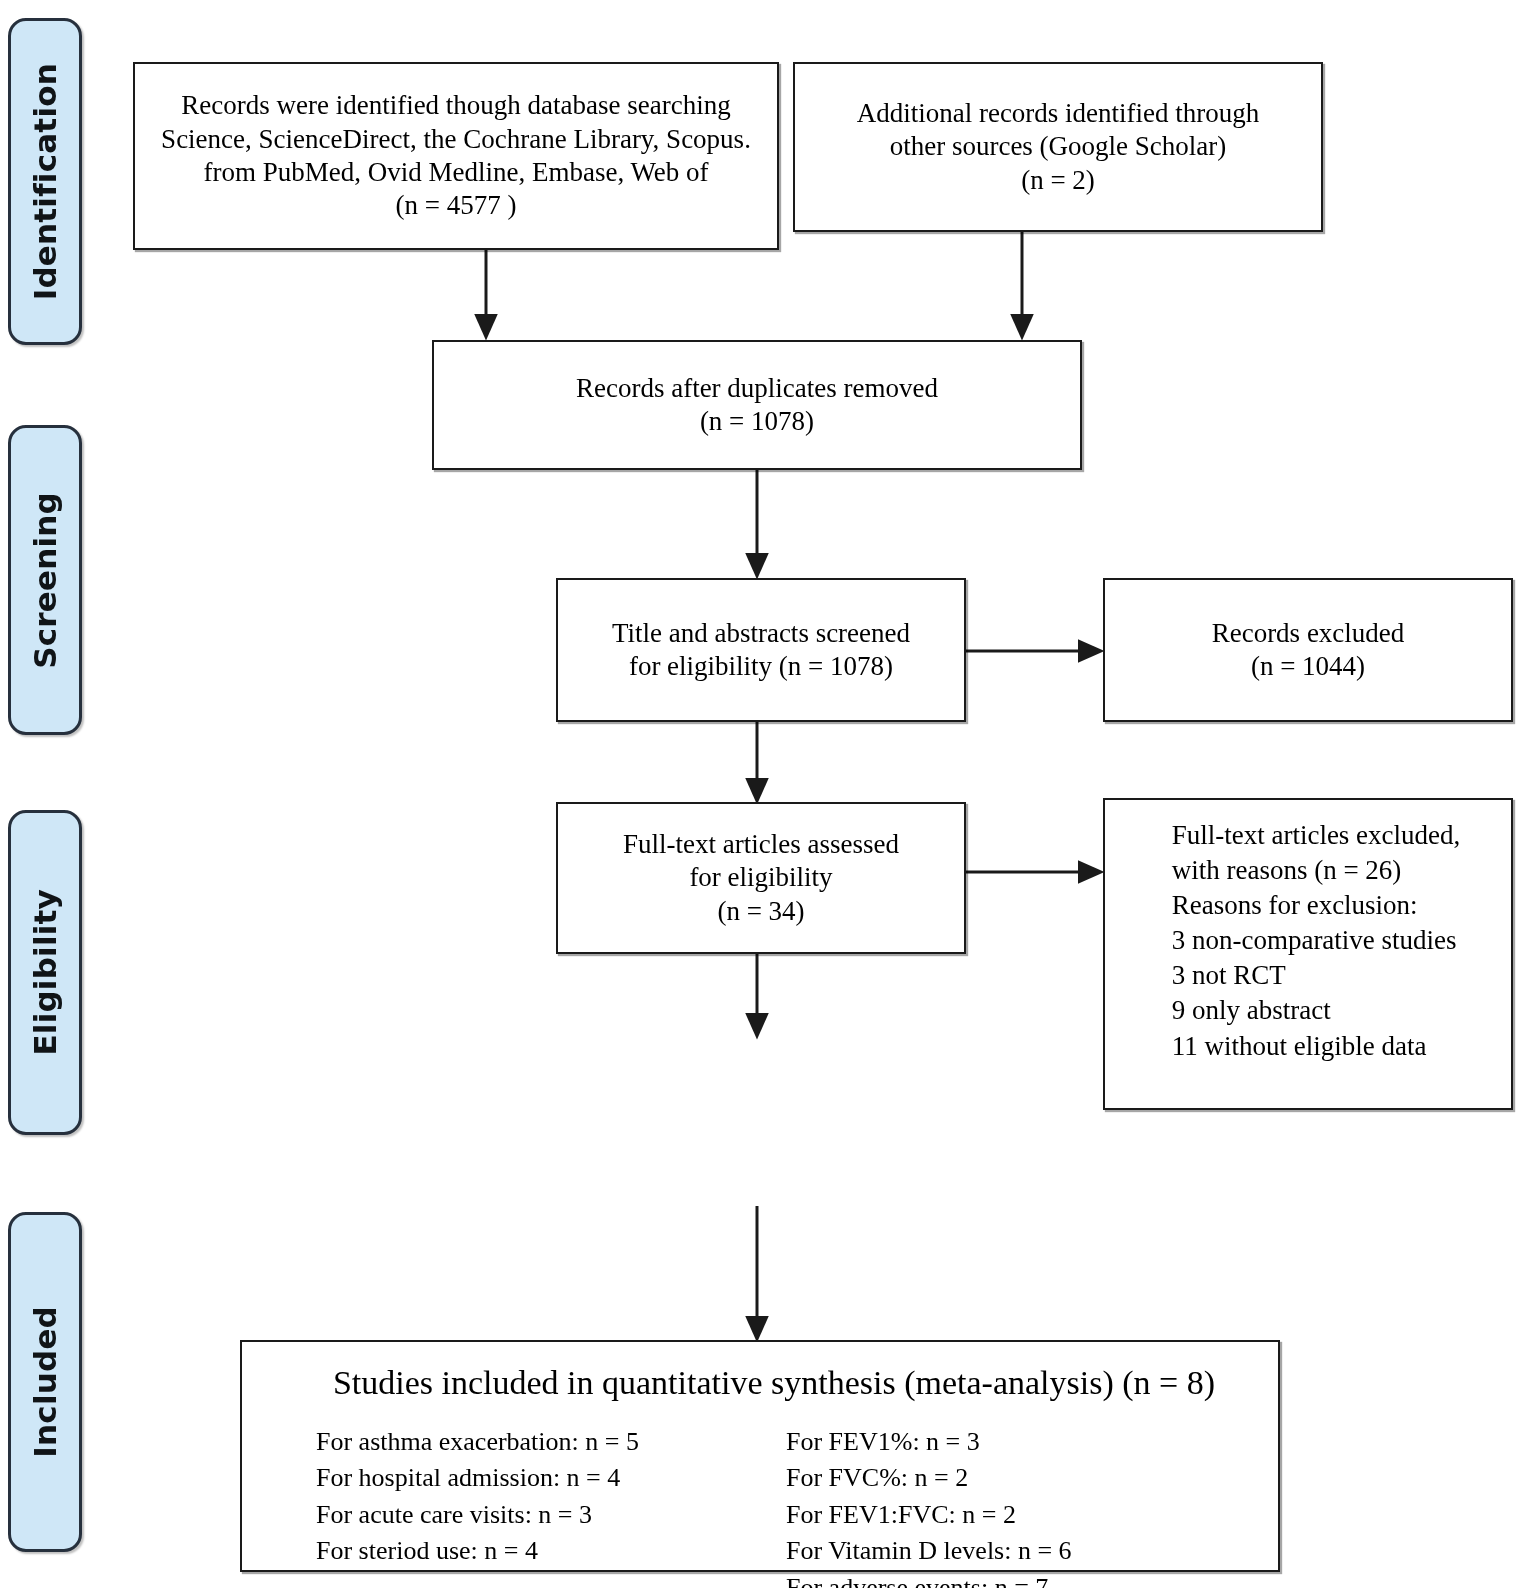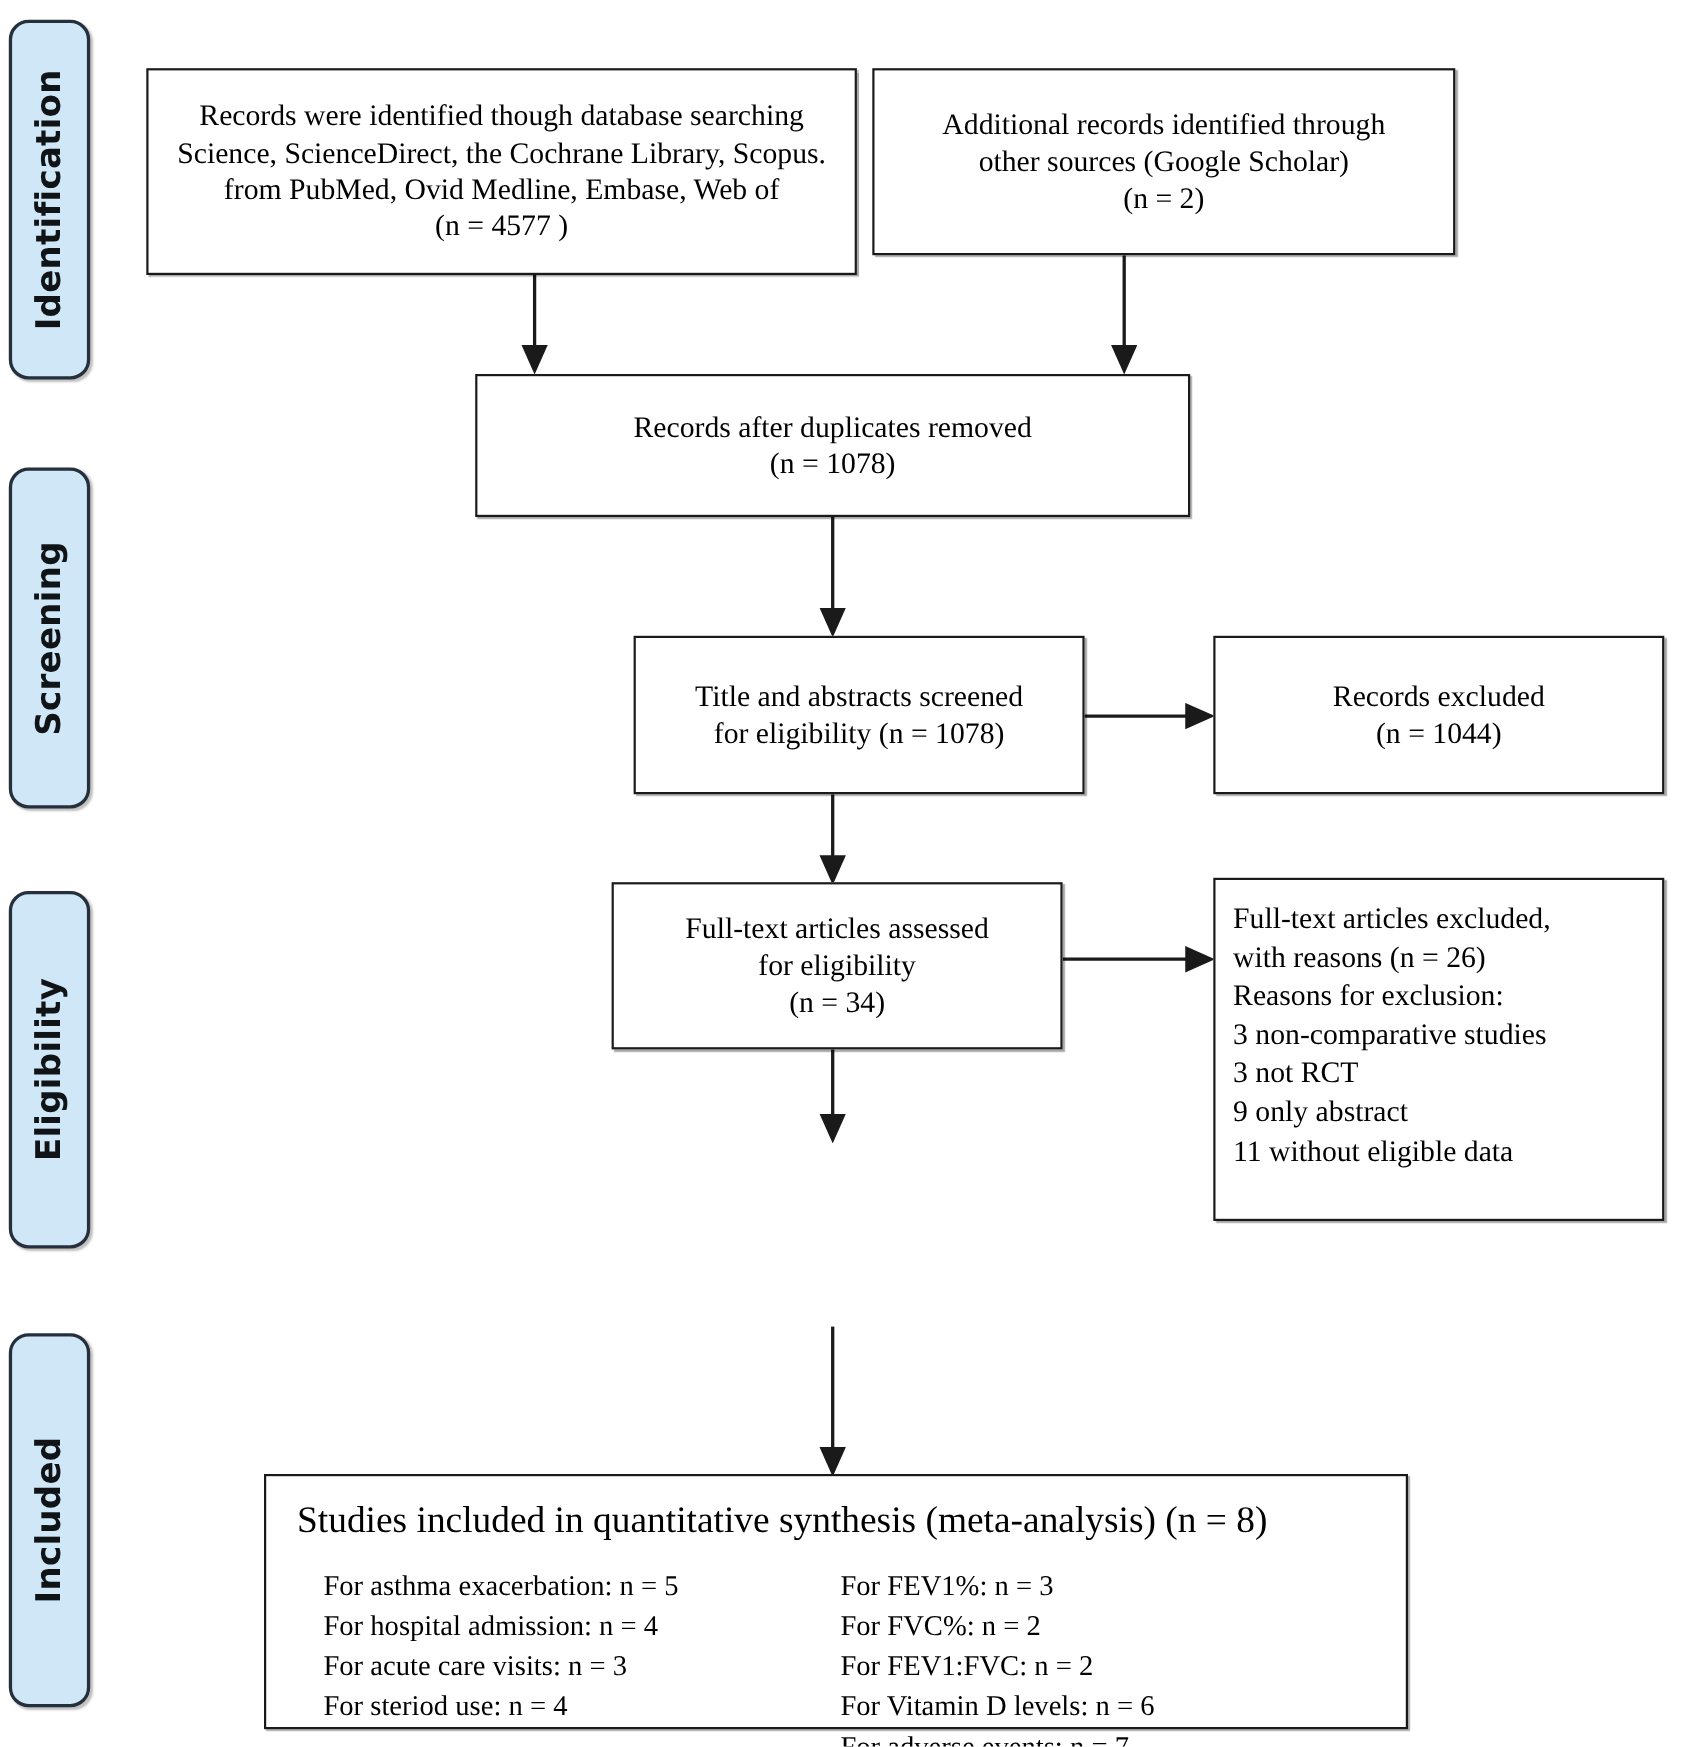--- a/index.html
+++ b/index.html
@@ -54,21 +54,21 @@
   .box-inner {
     width: 100%;
     height: 100%;
     display: flex;
     flex-direction: column;
     justify-content: center;
     align-items: center;
     box-sizing: border-box;
   }
   .box-inner.left-align {
-    align-items: flex-start;
+    align-items: center;
     justify-content: flex-start;
     border-radius: 20px;
   }
   .line {
     font-size: 27px;
     line-height: 1.24;
     white-space: nowrap;
   }
 
   
@@ -180,21 +180,21 @@
 
   <div class="flow-box" style="left:432px; top:340px; width:650px; height:130px;">
     <div class="box-inner">
       <div class="centered-text">
         <div class="line">Records after duplicates removed</div>
         <div class="line">(n = 1078)</div>
       </div>
     </div>
   </div>
 
-  <div class="flow-box" style="left:556px; top:578px; width:410px; height:144px;margin-left:20px;">
+  <div class="flow-box" style="left:556px; top:578px; width:410px; height:144px;">
     <div class="box-inner">
       <div class="centered-text">
         <div class="line">Title and abstracts screened</div>
         <div class="line">for eligibility (n =  1078)</div>
       </div>
     </div>
   </div>
 
   <div class="flow-box" style="left:1103px; top:578px; width:410px; height:144px;">
     <div class="box-inner">

